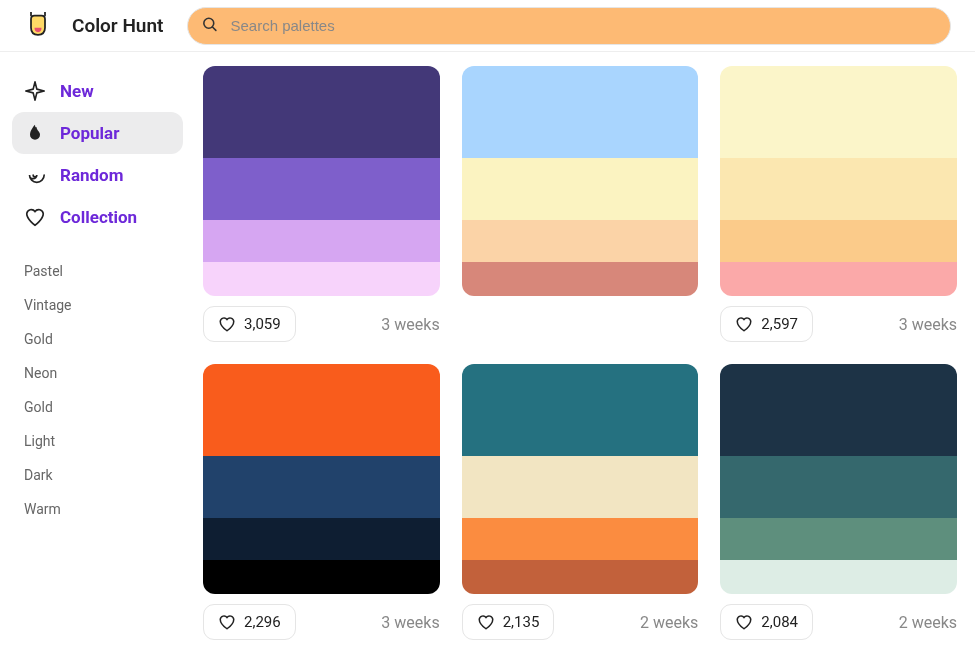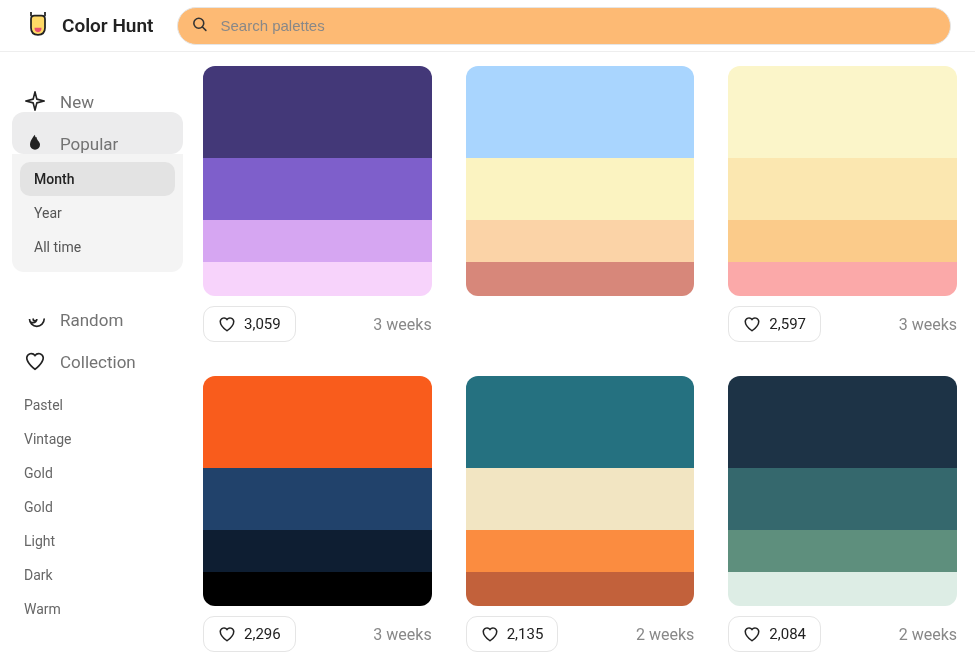--- a/index.html
+++ b/index.html
@@ -9,21 +9,21 @@
       height: 52px;
       display: flex;
       align-items: center;
       padding: 0 24px;
       border-bottom: 1px solid #eee;
       gap: 24px;
     }
     .logo-wrap {
       display: flex;
       align-items: center;
-      gap: 10px;
+      gap: 20px;
       text-align: center;
     }
     .logo-wrap svg { width: 28px; height: 28px; }
     .logo-text { font-weight: 600; font-size: 19px; color: #222; }
     
     .search-wrap {
       flex: 1;
       position: relative;
     }
     .search-input {
@@ -50,28 +50,28 @@
       display: flex;
       height: calc(672px - 52px);
     }
     .sidebar {
       width: 195px;
       padding: 18px 12px 0 12px;
       overflow-y: auto;
     }
     .nav-item {
       display: flex;
-      align-items: flex-end;
+      align-items: center;
       gap: 14px;
       height: 42px;
       padding: 0 12px;
       border-radius: 12px;
       font-size: 17px;
-      font-weight: 400;
-      color: #737373;
+      font-weight: 700;
+      color: #6d28d9;
       cursor: pointer;
     }
     .nav-item.active {
       background: #ececed;
     }
     .nav-item .icon { width: 22px; height: 22px; display:flex; align-items:center; justify-content:center; }
     
     .subnav-box {
       background: #f4f4f4;
       border-radius: 0 0 12px 12px;
@@ -102,21 +102,21 @@
     }
     
     .main {
       flex: 1;
       padding: 14px 18px 0 8px;
       overflow-y: auto;
     }
     .grid {
       display: grid;
       grid-template-columns: repeat(3, 1fr);
-      gap: 34px;
+      gap: 22px;
     }
     .card { }
     .palette {
       border-radius: 12px;
       overflow: hidden;
       height: 230px;
       display: flex;
       flex-direction: column;
       cursor: pointer;
     }
@@ -188,25 +188,20 @@
 
     <div class="nav-item active">
       <span class="icon">
         <svg viewBox="0 0 24 24" width="20" height="20" fill="#222">
             <path d="M12 2 C12 2 6 8 6 14 a6 6 0 0 0 12 0 C18 10 14 9 14 5 C14 5 12 6 12 2 Z"></path>
           </svg>
       </span>
       <span>Popular</span>
     </div>
 
-    <div class="subnav-box">
-      <div class="subnav-item active">Month</div>
-      <div class="subnav-item">Year</div>
-      <div class="subnav-item">All time</div>
-    </div>
 
     <div class="nav-item">
       <span class="icon">
         <svg viewBox="0 0 24 24" width="22" height="22" fill="none" stroke="#222" stroke-width="1.8" stroke-linecap="round">
             <path d="M12 12 m-2 0 a2 2 0 1 0 4 0 a4 4 0 1 1 -8 0 a8 8 0 1 0 16 0"></path>
           </svg>
       </span>
       <span>Random</span>
     </div>
 
@@ -216,20 +211,21 @@
             <path d="M12 21 C12 21 3 14.5 3 8.5 A5 5 0 0 1 12 6 A5 5 0 0 1 21 8.5 C21 14.5 12 21 12 21 Z"></path>
           </svg>
       </span>
       <span>Collection</span>
     </div>
 
     <div class="tags-section">
       <div class="tag-item">Pastel</div>
       <div class="tag-item">Vintage</div>
       <div class="tag-item">Gold</div>
+      <div class="tag-item">Neon</div>
       <div class="tag-item">Gold</div>
       <div class="tag-item">Light</div>
       <div class="tag-item">Dark</div>
       <div class="tag-item">Warm</div>
     </div>
   </aside>
 
   <main class="main">
     <div class="grid" id="grid">
         <div class="card">

